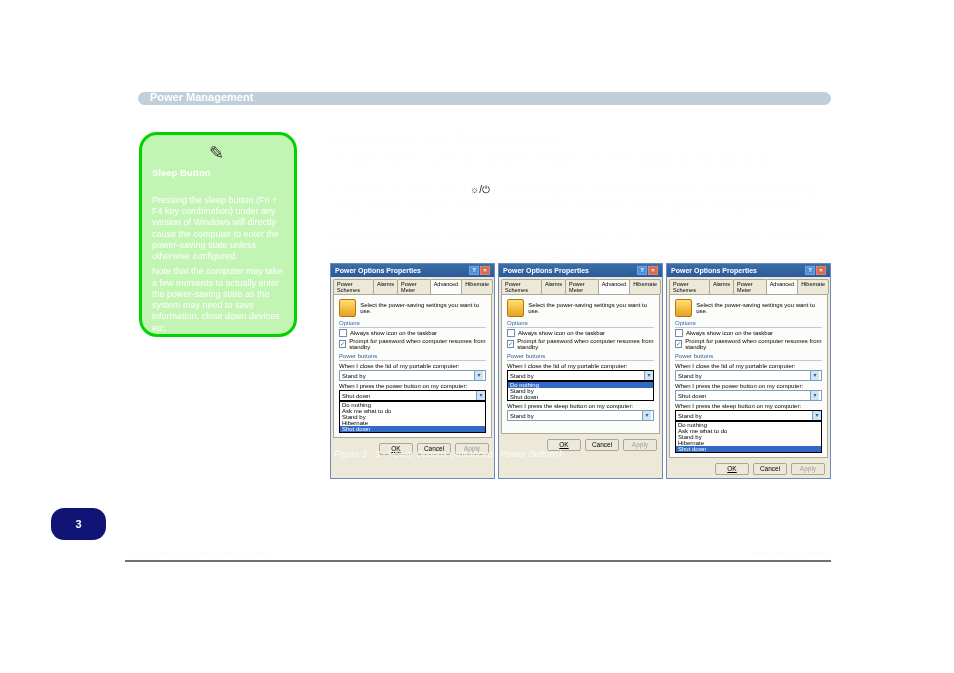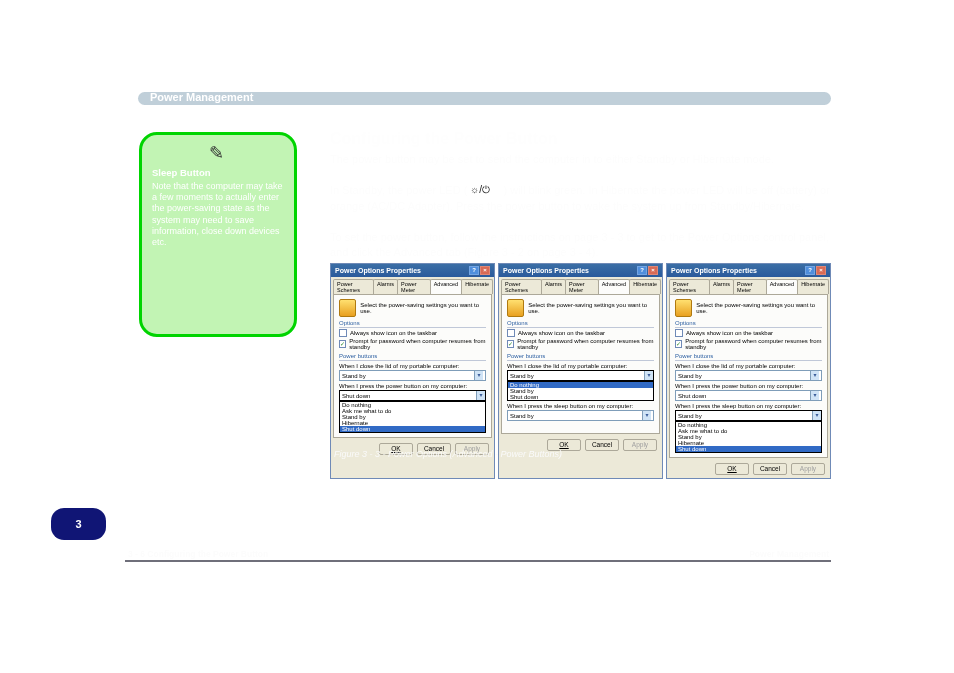--- a/index.html
+++ b/index.html
@@ -45,21 +45,21 @@
   .note-box .pen {
     position: absolute;
     top: 7px;
     right: 70px;
     font-size: 18px;
     color: #333;
   }
   .note-title {
     font-weight: bold;
     margin-top: 22px;
-    margin-bottom: 2px;
+    margin-bottom: 16px;
     font-size: 9.5px;
     color: #fff;
   }
   .note-text { margin-bottom: 4px; }
   .section-title {
     position: absolute;
     top: 130px;
     left: 330px;
     font-size: 16px;
     font-weight: bold;
@@ -270,20 +270,21 @@
 </style>
 </head>
 <body>
 
 <div class="header-bar"></div>
 <div class="header-title">Power Management</div>
 
 <div class="note-box">
   <span class="pen">✎</span>
   <div class="note-title">Sleep Button</div>
+  <div class="note-text">Pressing the sleep button (Fn + F4 key combination) under any version of Windows will directly cause the computer to enter the power-saving state unless otherwise configured.</div>
   <div class="note-text">Note that the computer may take a few moments to actually enter the power-saving state as the system may need to save information, close down devices etc.</div>
 </div>
 
 <div class="section-title">Configuring the Power Button</div>
 <div class="body-text body1">The power button may be set to send the computer in to either Standby or Hibernate mode.</div>
 <div class="body-text body2">
   <span>In Standby, the power LED (</span>
   <span class="icon-inline">
     <svg width="30" height="11" viewBox="0 0 30 11">
       <text x="0" y="9" font-size="10" fill="#222">☼/⏻</text>

